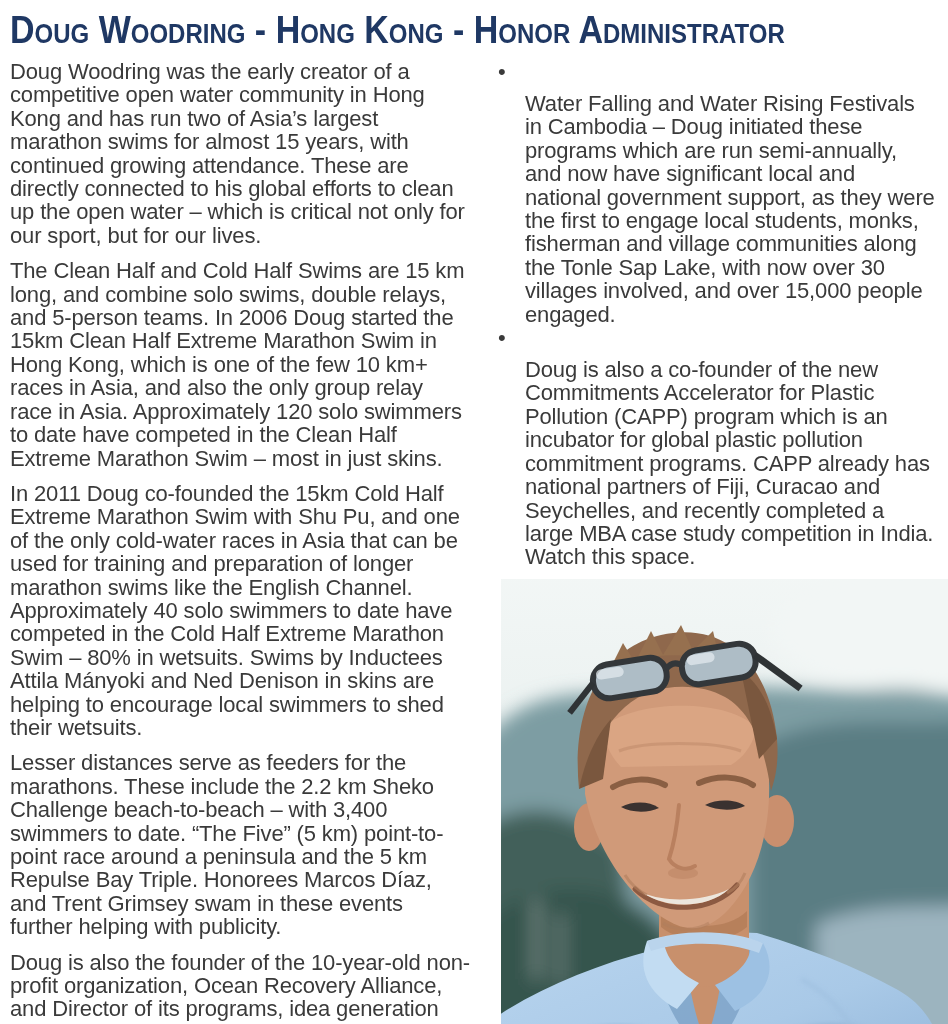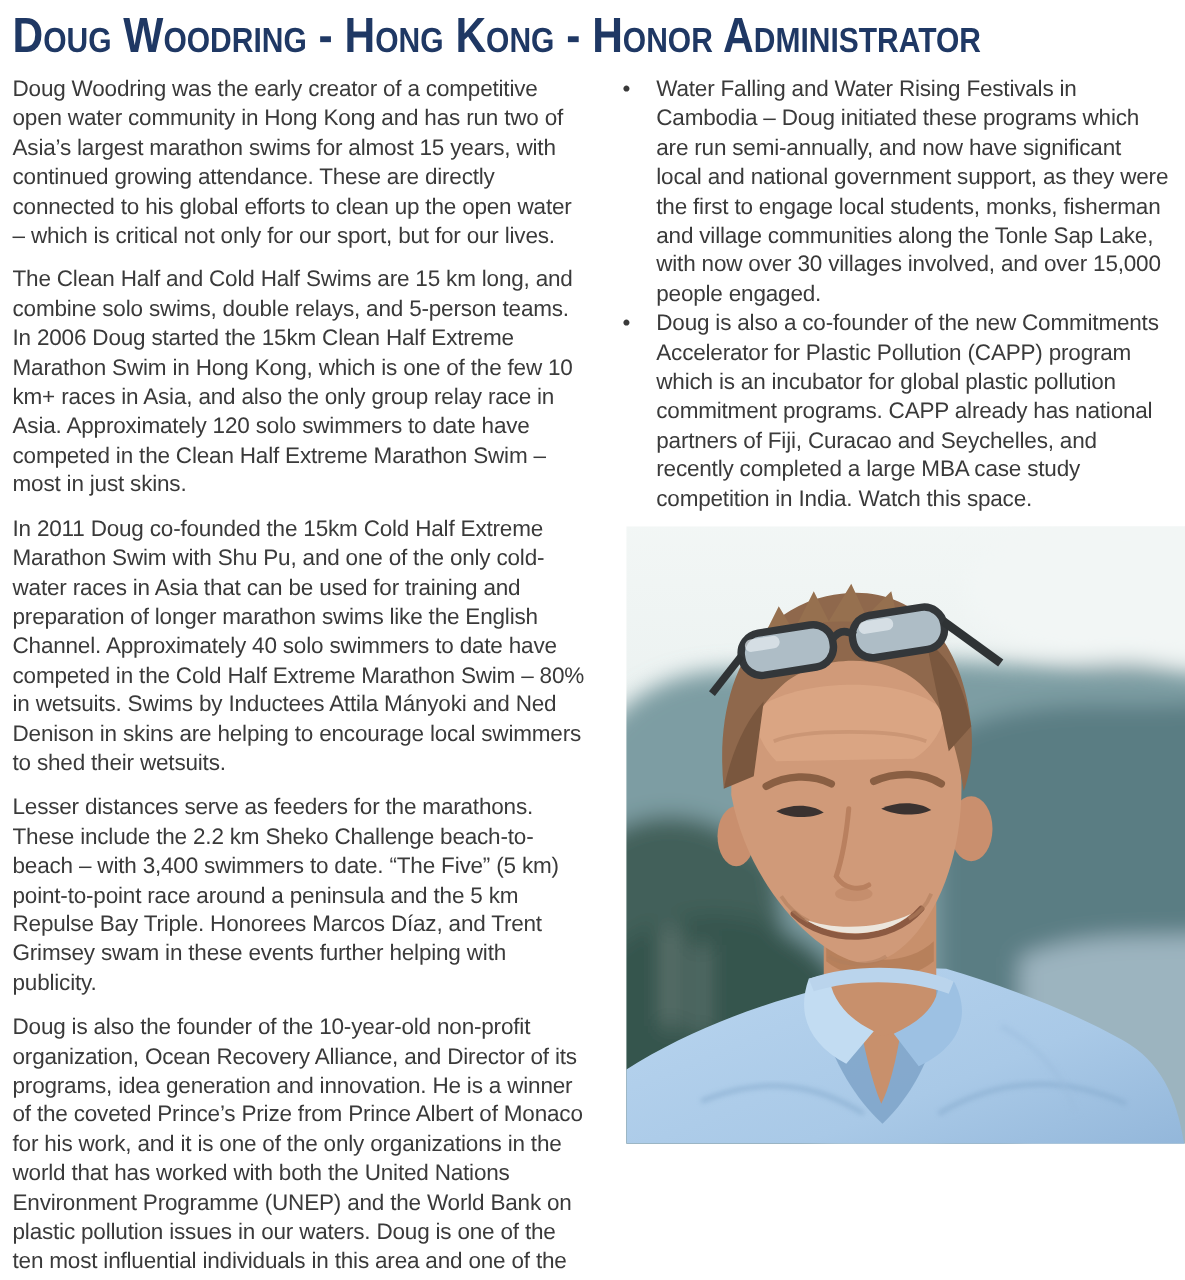--- a/index.html
+++ b/index.html
@@ -23,33 +23,33 @@
     white-space: nowrap;
     transform: scaleY(1.16);
     transform-origin: left top;
   }
 
   .columns { display: flex; align-items: flex-start; }
   .col-left  { width: 460px; flex: none; margin-right: 24px; }
   .col-right { width: 441px; flex: none; }
 
   .body-text, .bullet-item {
-    font-size: 18px;
+    font-size: 22px;
     line-height: 23.4px;
     letter-spacing: -0.15px;
     text-align: left;
   }
   .col-left .body-text { margin: 0 0 12px 0; }
   .col-left .body-text:last-child { margin-bottom: 0; }
 
   .cont-para { margin: 0; padding-left: 31px; }
 
   .bullet-item { display: flex; margin: 0; }
   .bullet-marker { width: 31px; flex: none; padding-left: 4px; }
-  .bullet-text { flex: 1; }
+  .bullet-text { flex: 1; margin-top: 32px; }
 
   figure.photo {
     margin: 10px 0 0 7px;
     width: 448px; height: 494px;
     padding: 0;
     overflow: hidden;
   }
   figure.photo svg { display: block; width: 448px; height: 494px; }
 </style>
 </head>

